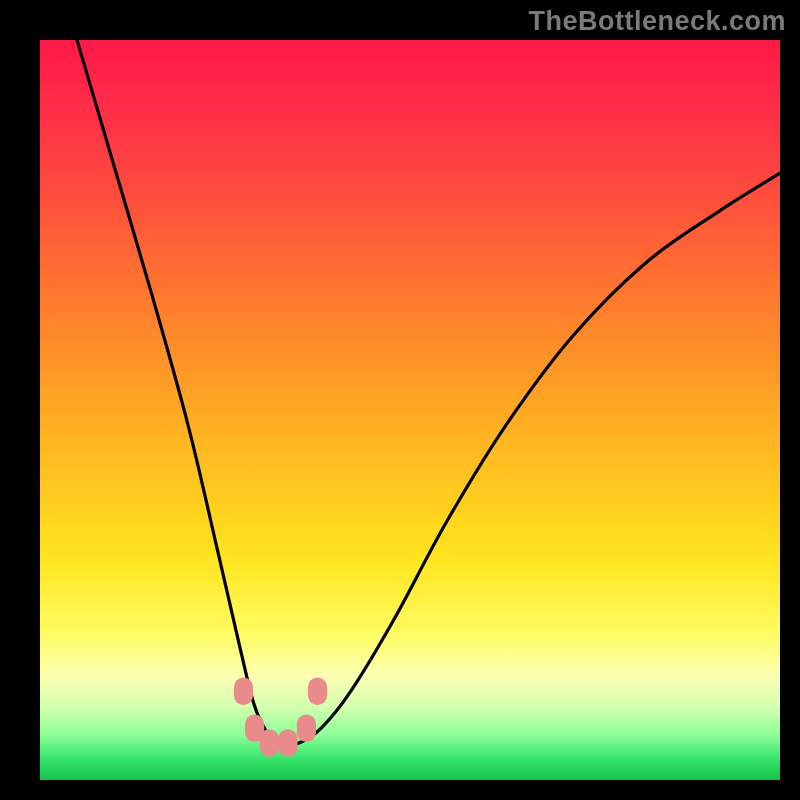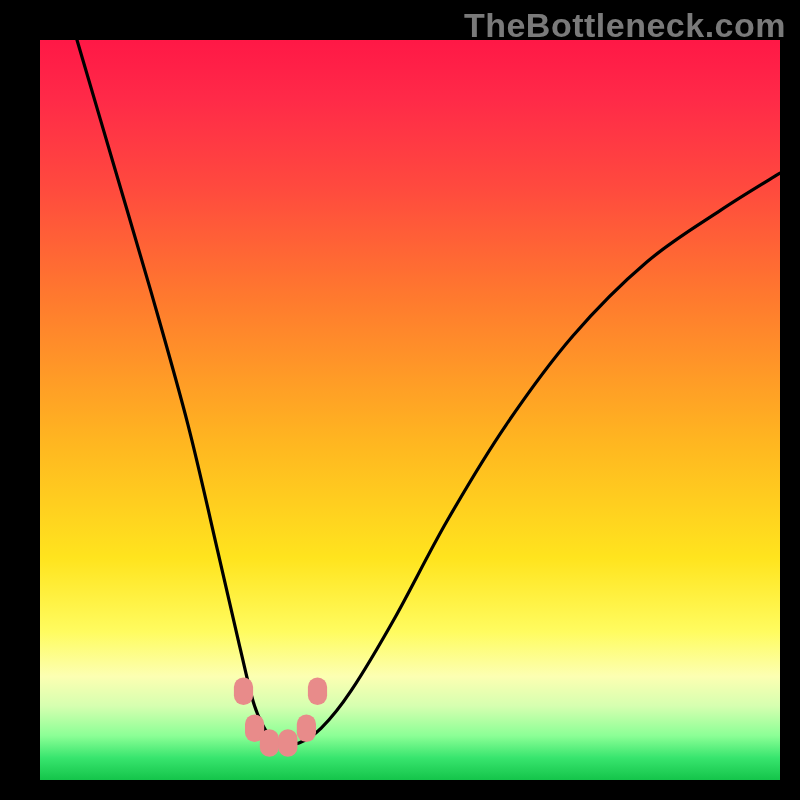--- a/index.html
+++ b/index.html
@@ -53,21 +53,21 @@
     left: 0;
     top: 0;
     width: 740px;
     height: 740px;
   }
   .watermark {
     position: absolute;
     top: 6px;
     right: 14px;
     font-family: Arial, Helvetica, sans-serif;
-    font-size: 34px;
+    font-size: 27px;
     color: #7a7a7a;
     font-weight: bold;
     letter-spacing: 0.5px;
   }
 </style>
 </head>
 <body>
 
 <div class="frame">
   <div class="watermark">TheBottleneck.com</div>

